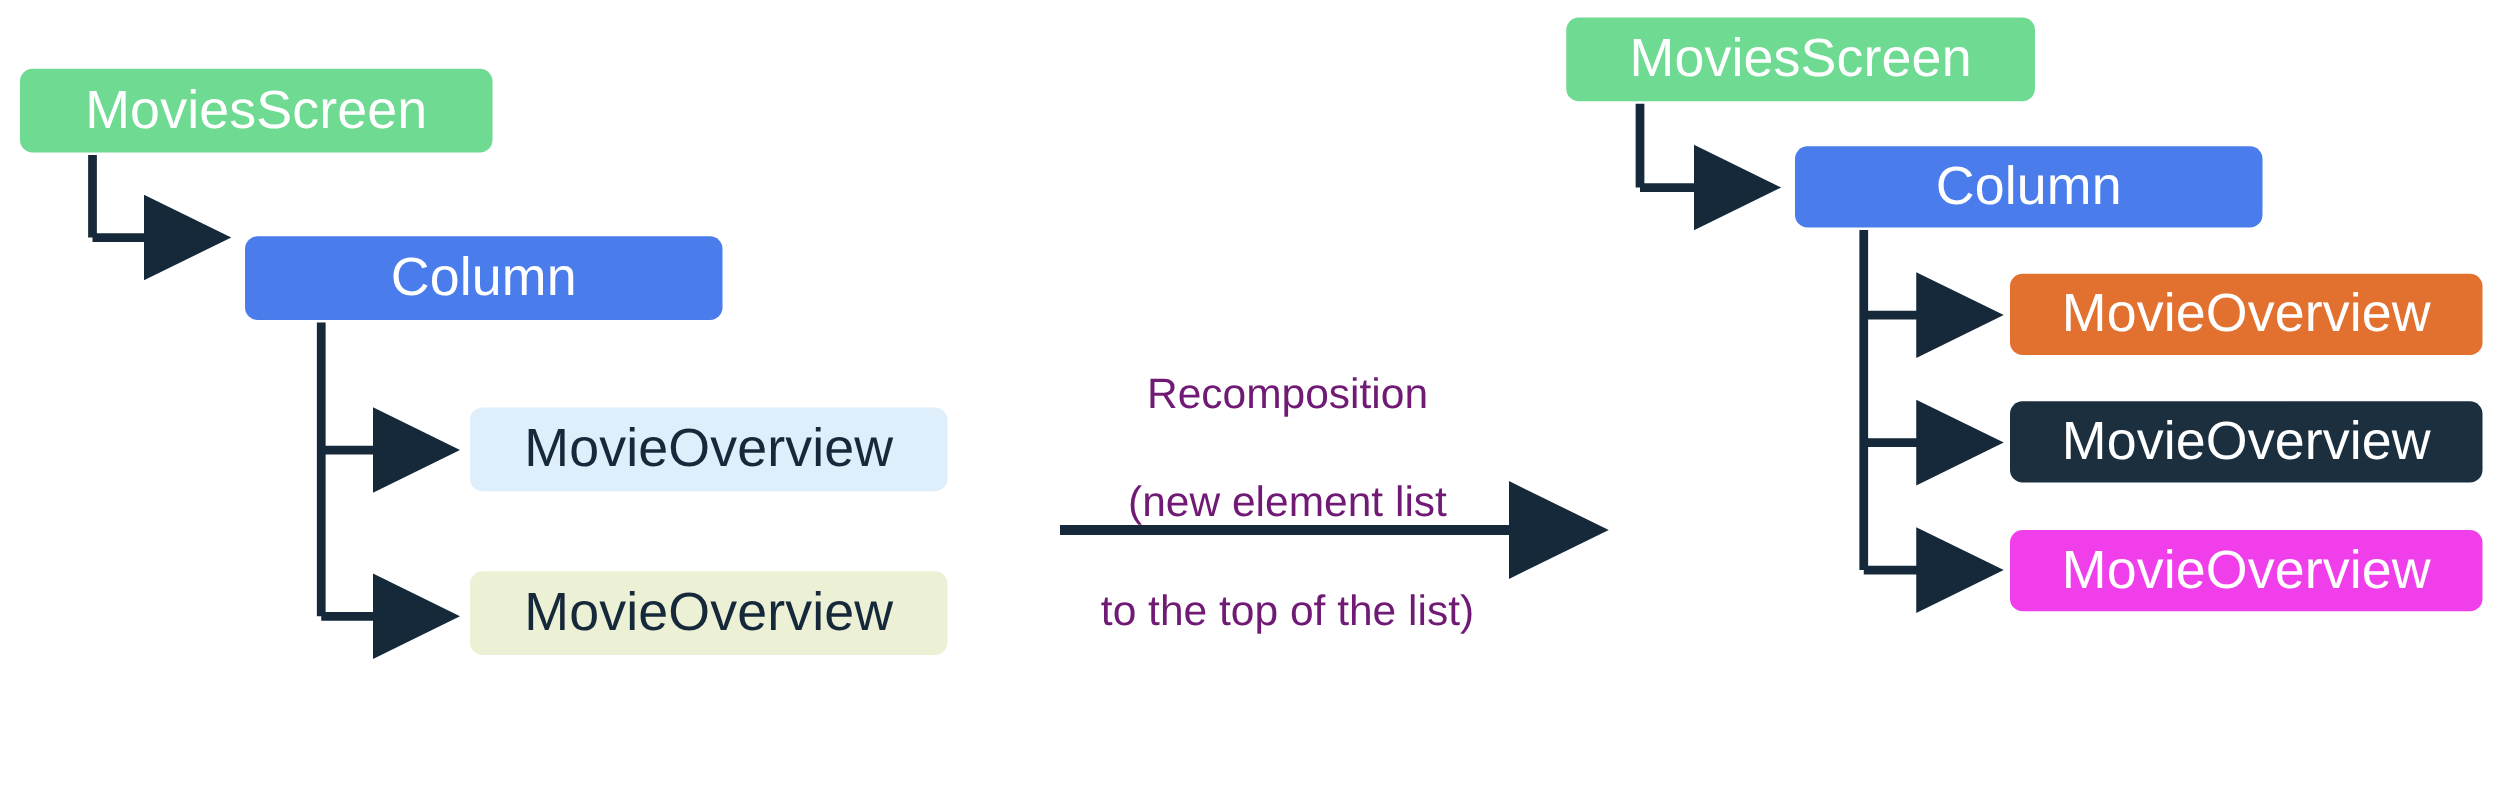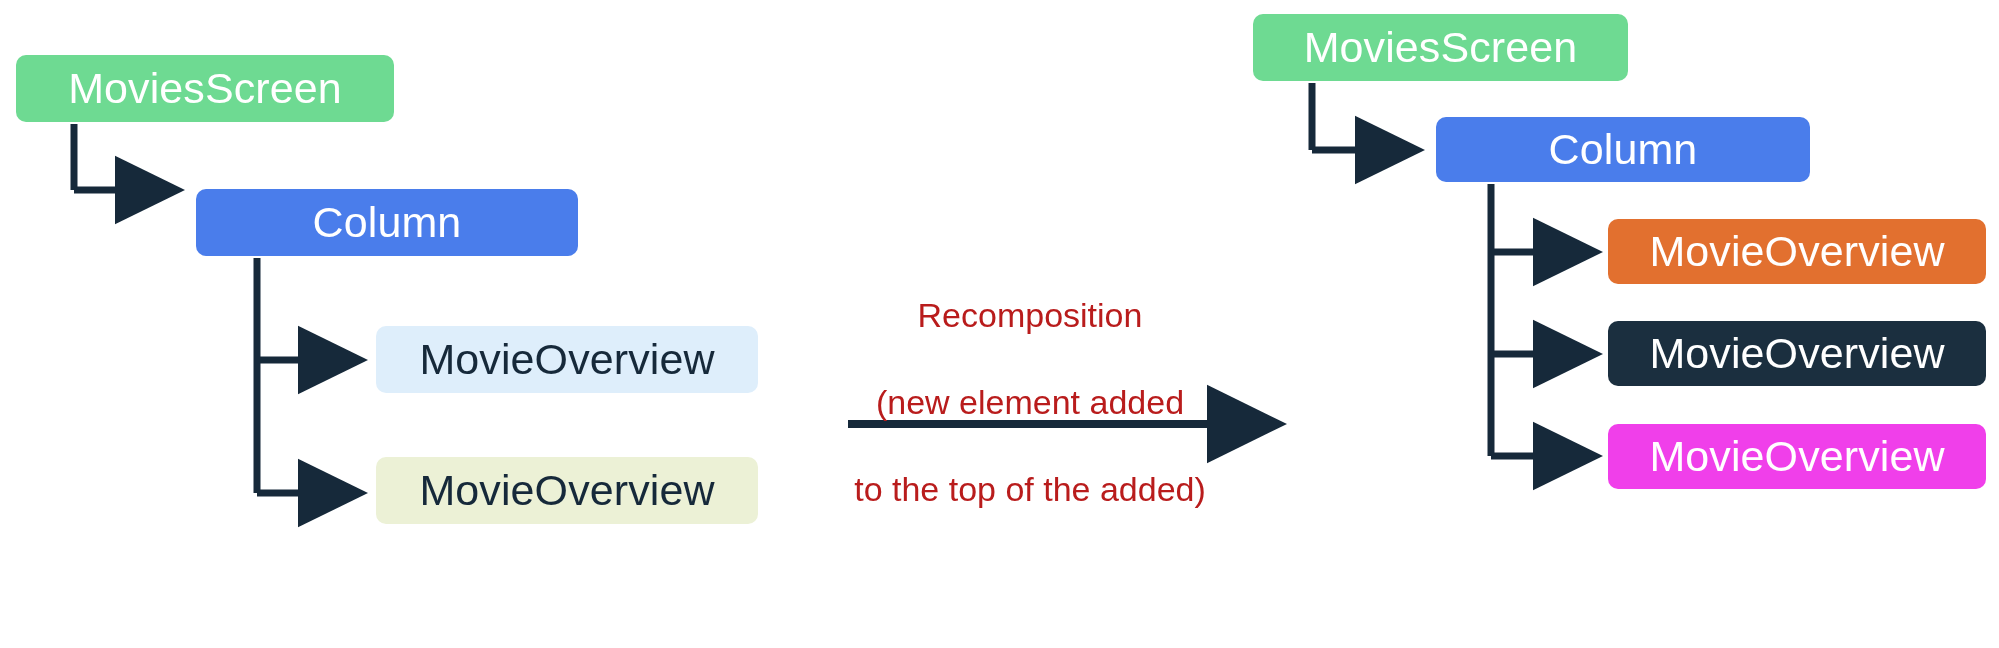--- a/index.html
+++ b/index.html
@@ -22,21 +22,21 @@
     letter-spacing:0.1px;
     line-height:1;
     white-space:nowrap;
   }
   .edge-svg{position:absolute;left:0;top:0;width:1999px;height:648px;pointer-events:none;}
   .caption{
     position:absolute;
     text-align:center;
     font-size:34px;
     line-height:1.28;
-    color:#b91c1c;
+    color:#701a75;
     white-space:pre-line;
   }
 </style>
 </head>
 <body>
 
 <div id="stage">
 
   <svg class="edge-svg" viewBox="0 0 1999 648">
     <defs>
@@ -84,22 +84,22 @@
   <div class="node" style="left:376px;top:326px;width:382px;height:67px;background:#DEEEFB;color:#16293A;">
     <span>MovieOverview</span>
   </div>
 
   <div class="node" style="left:376px;top:457px;width:382px;height:67px;background:#ECF1D6;color:#16293A;">
     <span>MovieOverview</span>
   </div>
 
   <div class="caption" style="left:820px;top:250px;width:420px;">
     <div>Recomposition</div>
-    <div>(new element added</div>
-    <div>to the top of the added)</div>
+    <div>(new element list</div>
+    <div>to the top of the list)</div>
   </div>
 
   <div class="node" style="left:1253px;top:14px;width:375px;height:67px;background:#6EDA92;color:#ffffff;">
     <span>MoviesScreen</span>
   </div>
 
   <div class="node" style="left:1436px;top:117px;width:374px;height:65px;background:#4A7DEB;color:#ffffff;">
     <span>Column</span>
   </div>
 

